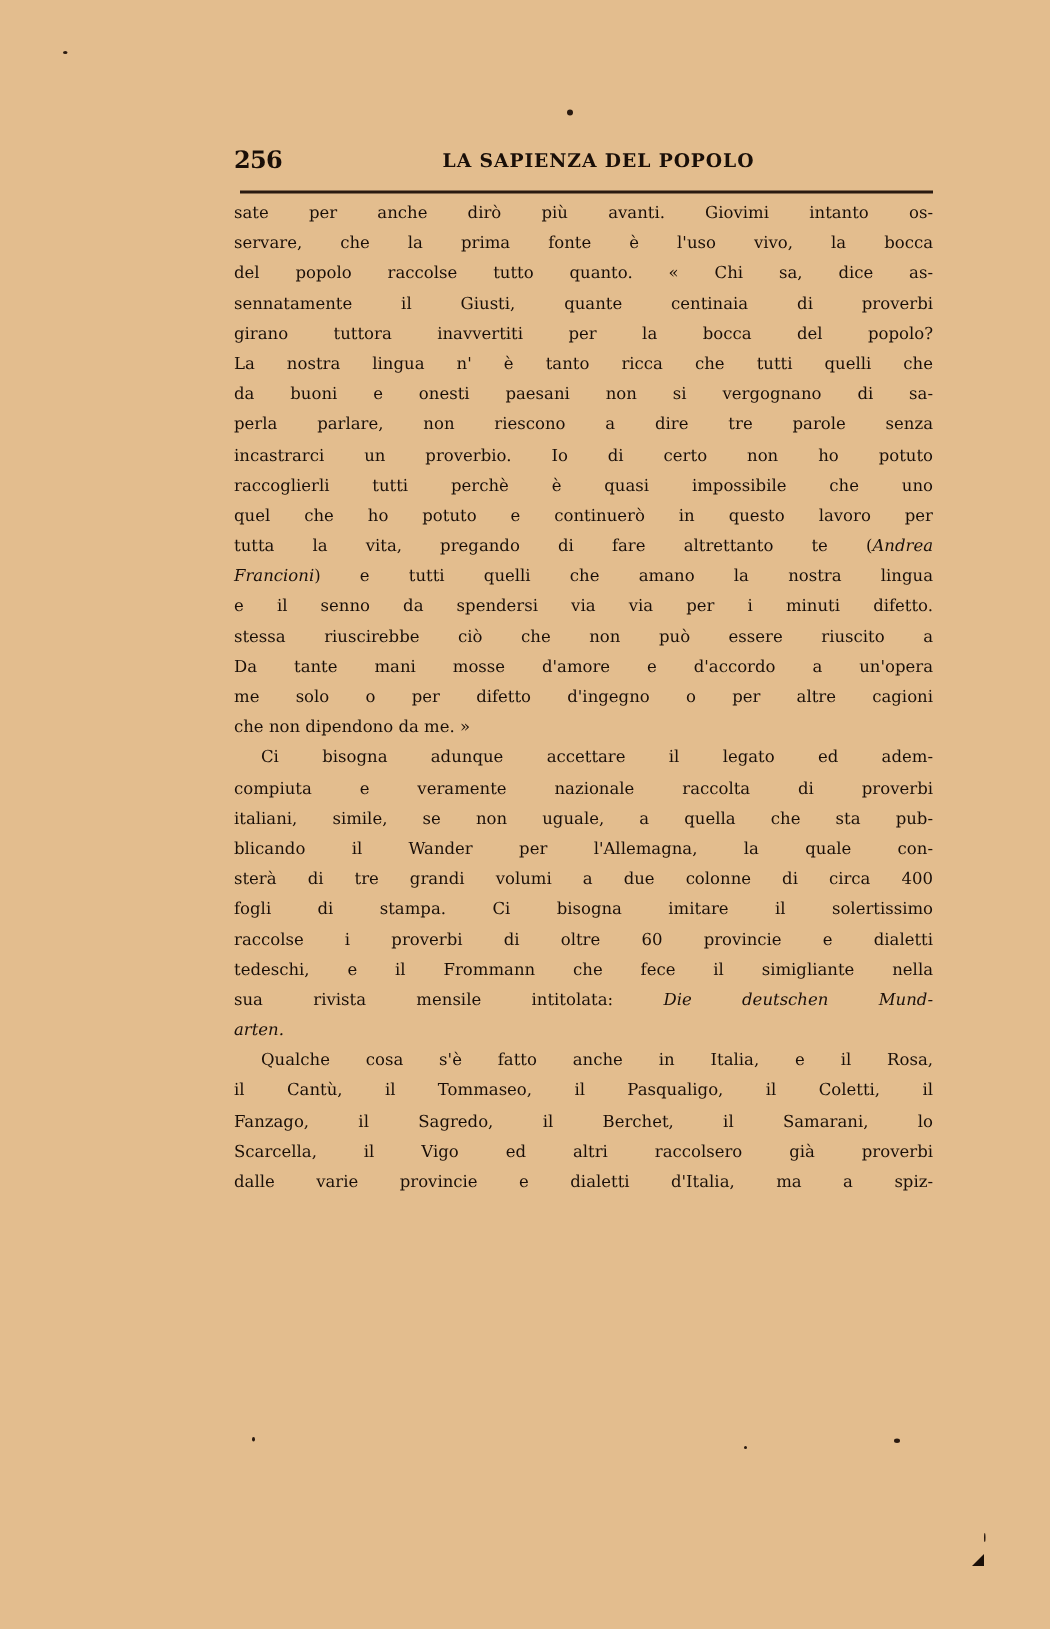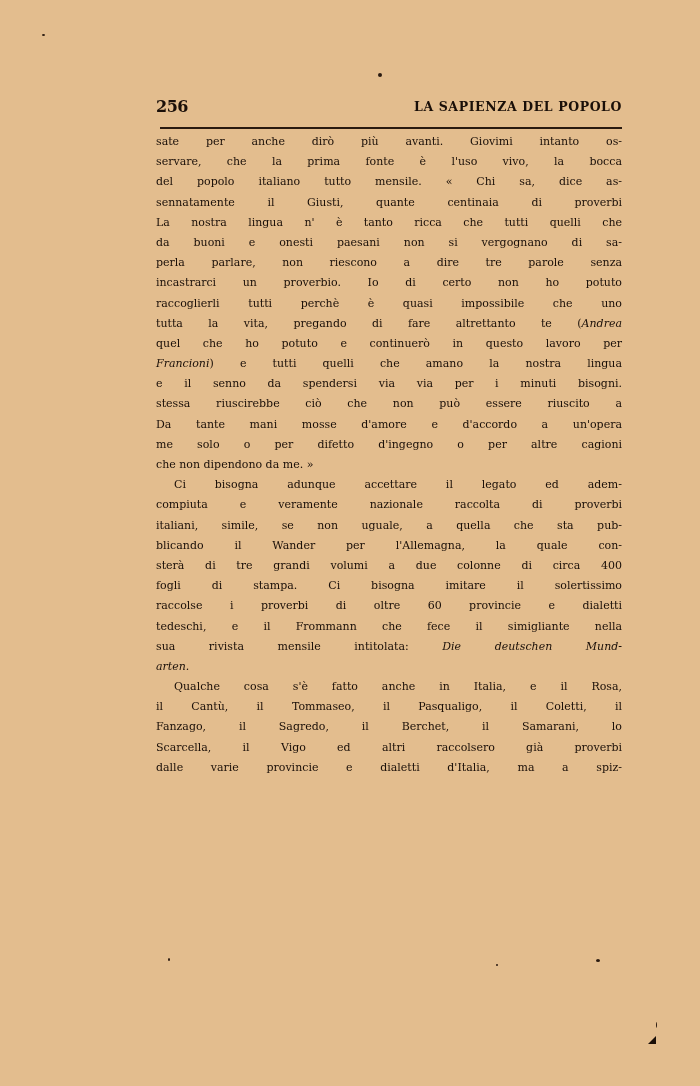--- a/index.html
+++ b/index.html
@@ -35,21 +35,21 @@
       top: 0;
       font-weight: bold;
       font-size: 16px;
       letter-spacing: -0.5px;
     }
     .running-title {
       position: absolute;
       left: 0;
       right: 0;
       top: 2px;
-      text-align: right;
+      text-align: center;
       font-weight: bold;
       font-size: 12.5px;
       letter-spacing: 0.6px;
       padding-left: 20px;
     }
     .rule {
       position: absolute;
       left: 160px;
       top: 127px;
       width: 462px;
@@ -102,31 +102,32 @@
 <div class="page">
   <div class="header">
     <span class="page-number">256</span>
     <span class="running-title">LA SAPIENZA DEL POPOLO</span>
   </div>
   <div class="rule"></div>
 
   <div class="body-text" id="body-text">
       <span class="line"><span>sate per anche dirò più avanti. Giovimi intanto os-</span></span>
       <span class="line"><span>servare, che la prima fonte è l'uso vivo, la bocca</span></span>
-      <span class="line"><span>del popolo italiano tutto mensile. « Chi sa, dice as-</span></span>
+      <span class="line"><span>del popolo raccolse tutto quanto. « Chi sa, dice as-</span></span>
       <span class="line"><span>sennatamente il Giusti, quante centinaia di proverbi</span></span>
+      <span class="line"><span>girano tuttora inavvertiti per la bocca del popolo?</span></span>
       <span class="line"><span>La nostra lingua n' è tanto ricca che tutti quelli che</span></span>
       <span class="line"><span>da buoni e onesti paesani non si vergognano di sa-</span></span>
       <span class="line"><span>perla parlare, non riescono a dire tre parole senza</span></span>
       <span class="line"><span>incastrarci un proverbio. Io di certo non ho potuto</span></span>
       <span class="line"><span>raccoglierli tutti perchè è quasi impossibile che uno</span></span>
+      <span class="line"><span>quel che ho potuto e continuerò in questo lavoro per</span></span>
       <span class="line"><span>tutta la vita, pregando di fare altrettanto te (</span><span class="it">Andrea</span></span>
-      <span class="line"><span>quel che ho potuto e continuerò in questo lavoro per</span></span>
       <span class="line"><span class="it">Francioni</span><span>) e tutti quelli che amano la nostra lingua</span></span>
-      <span class="line"><span>e il senno da spendersi via via per i minuti bisogni.</span></span>
+      <span class="line"><span>e il senno da spendersi via via per i minuti difetto.</span></span>
       <span class="line"><span>stessa riuscirebbe ciò che non può essere riuscito a</span></span>
       <span class="line"><span>Da tante mani mosse d'amore e d'accordo a un'opera</span></span>
       <span class="line"><span>me solo o per difetto d'ingegno o per altre cagioni</span></span>
       <span class="line last"><span>che non dipendono da me. »</span></span>
       <span class="line indent"><span>Ci bisogna adunque accettare il legato ed adem-</span></span>
       <span class="line"><span>compiuta e veramente nazionale raccolta di proverbi</span></span>
       <span class="line"><span>italiani, simile, se non uguale, a quella che sta pub-</span></span>
       <span class="line"><span>blicando il Wander per l'Allemagna, la quale con-</span></span>
       <span class="line"><span>sterà di tre grandi volumi a due colonne di circa 400</span></span>
       <span class="line"><span>fogli di stampa. Ci bisogna imitare il solertissimo</span></span>

